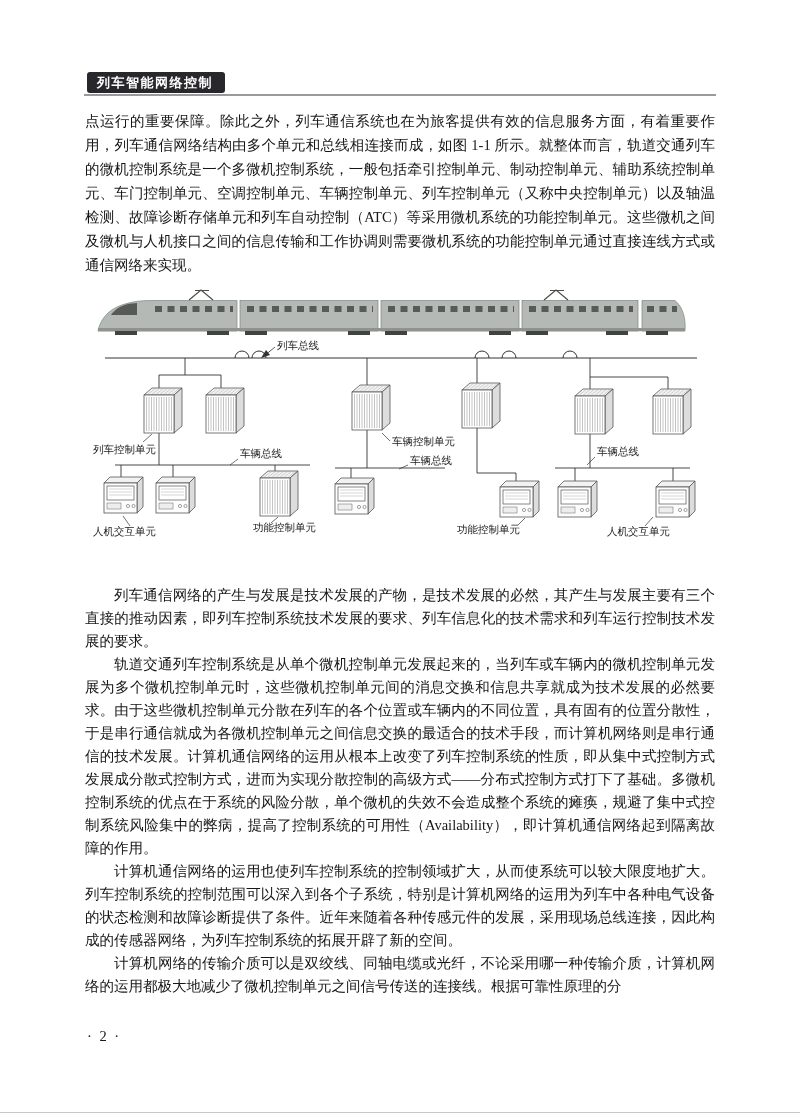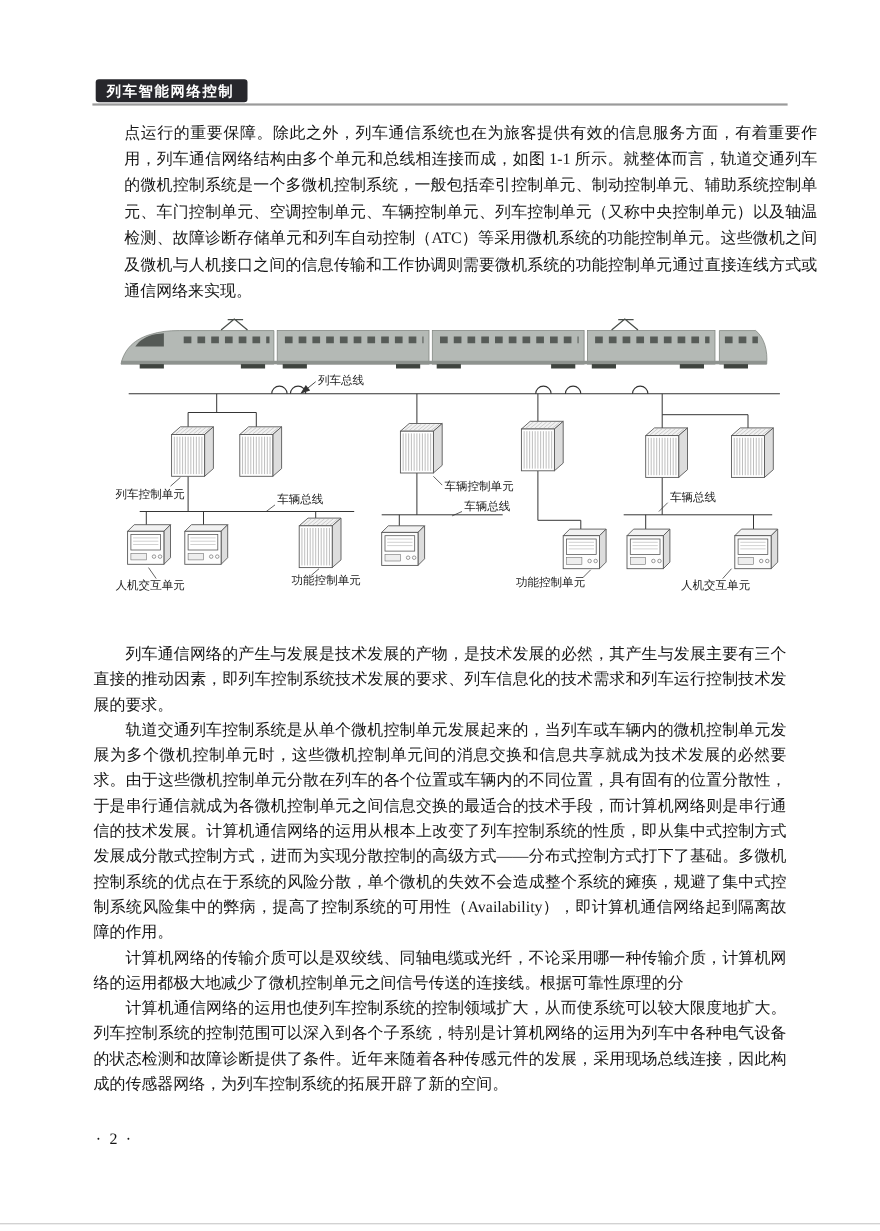--- a/index.html
+++ b/index.html
@@ -31,29 +31,28 @@
     padding: 4px 12px 4px 10px;
     border-radius: 3px;
   }
   .body-block {
     position: absolute;
     left: 85px;
     width: 630px;
     font-size: 14.5px;
     text-align: justify;
   }
-  #para1 { top: 109px; line-height: 24px; margin-left: 28px; }
+  #para1 { top: 109px; line-height: 24px; }
   #body2 { top: 584px; line-height: 23px; }
   .body-block p { text-indent: 2em; }
   .body-block p.no-indent { text-indent: 0; }
   .figure {
     position: absolute;
     left: 85px; top: 285px;
     width: 630px;
-    margin-left: 12px;
   }
   .figure-caption {
     text-align: center;
     font-size: 13px;
     margin-top: 1px;
     letter-spacing: 0.5px;
   }
   .fig-label {
     font-size: 10.5px;
     fill: #1a1a1a;
@@ -185,20 +184,20 @@
       <use href="#hmi" x="473" y="196"></use>
       <use href="#hmi" x="571" y="196"></use>
       <text class="fig-label" x="512" y="170">车辆总线</text>
       <text class="fig-label" x="522" y="250">人机交互单元</text>
     </svg>
   </div>
 
   <div class="body-block" id="body2">
     <p>列车通信网络的产生与发展是技术发展的产物，是技术发展的必然，其产生与发展主要有三个直接的推动因素，即列车控制系统技术发展的要求、列车信息化的技术需求和列车运行控制技术发展的要求。</p>
     <p>轨道交通列车控制系统是从单个微机控制单元发展起来的，当列车或车辆内的微机控制单元发展为多个微机控制单元时，这些微机控制单元间的消息交换和信息共享就成为技术发展的必然要求。由于这些微机控制单元分散在列车的各个位置或车辆内的不同位置，具有固有的位置分散性，于是串行通信就成为各微机控制单元之间信息交换的最适合的技术手段，而计算机网络则是串行通信的技术发展。计算机通信网络的运用从根本上改变了列车控制系统的性质，即从集中式控制方式发展成分散式控制方式，进而为实现分散控制的高级方式——分布式控制方式打下了基础。多微机控制系统的优点在于系统的风险分散，单个微机的失效不会造成整个系统的瘫痪，规避了集中式控制系统风险集中的弊病，提高了控制系统的可用性（Availability），即计算机通信网络起到隔离故障的作用。</p>
+    <p>计算机通信网络的运用也使列车控制系统的控制领域扩大，从而使系统可以较大限度地扩大。列车控制系统的控制范围可以深入到各个子系统，特别是计算机网络的运用为列车中各种电气设备的状态检测和故障诊断提供了条件。近年来随着各种传感元件的发展，采用现场总线连接，因此构成的传感器网络，为列车控制系统的拓展开辟了新的空间。</p>
     <p>计算机网络的传输介质可以是双绞线、同轴电缆或光纤，不论采用哪一种传输介质，计算机网络的运用都极大地减少了微机控制单元之间信号传送的连接线。根据可靠性原理的分</p>
-    <p>计算机通信网络的运用也使列车控制系统的控制领域扩大，从而使系统可以较大限度地扩大。列车控制系统的控制范围可以深入到各个子系统，特别是计算机网络的运用为列车中各种电气设备的状态检测和故障诊断提供了条件。近年来随着各种传感元件的发展，采用现场总线连接，因此构成的传感器网络，为列车控制系统的拓展开辟了新的空间。</p>
   </div>
 
   <div class="page-number">· 2 ·</div>
   <div class="bottom-rule"></div>
 
 </div>
 
 </body></html>

